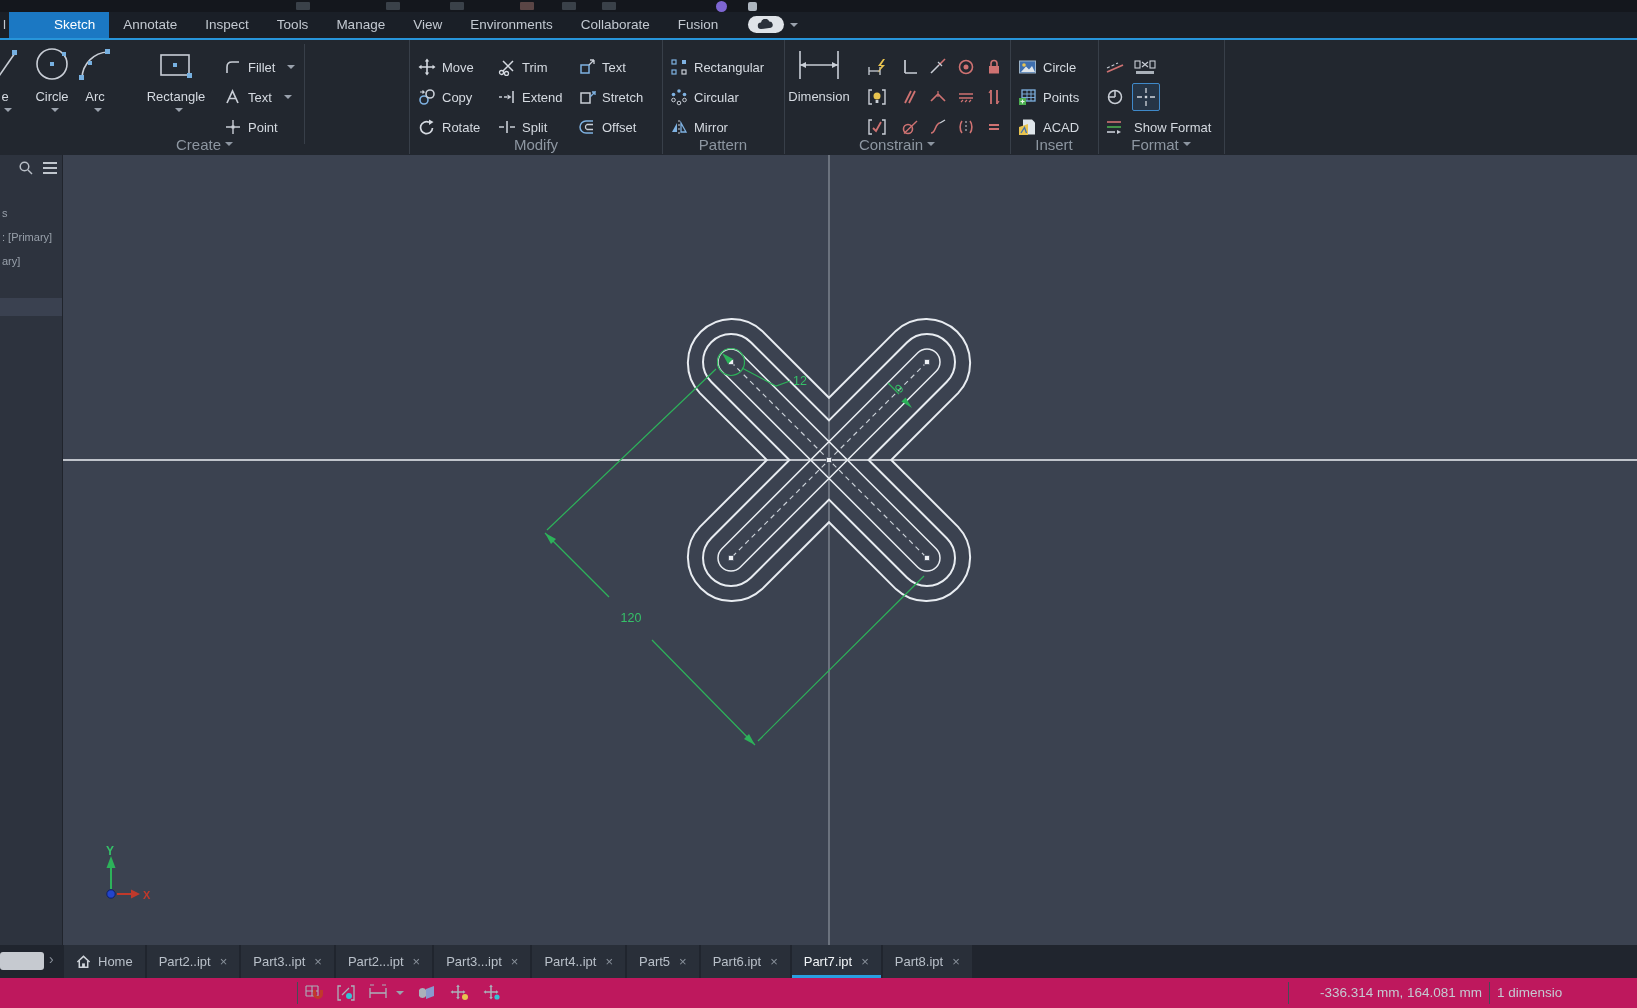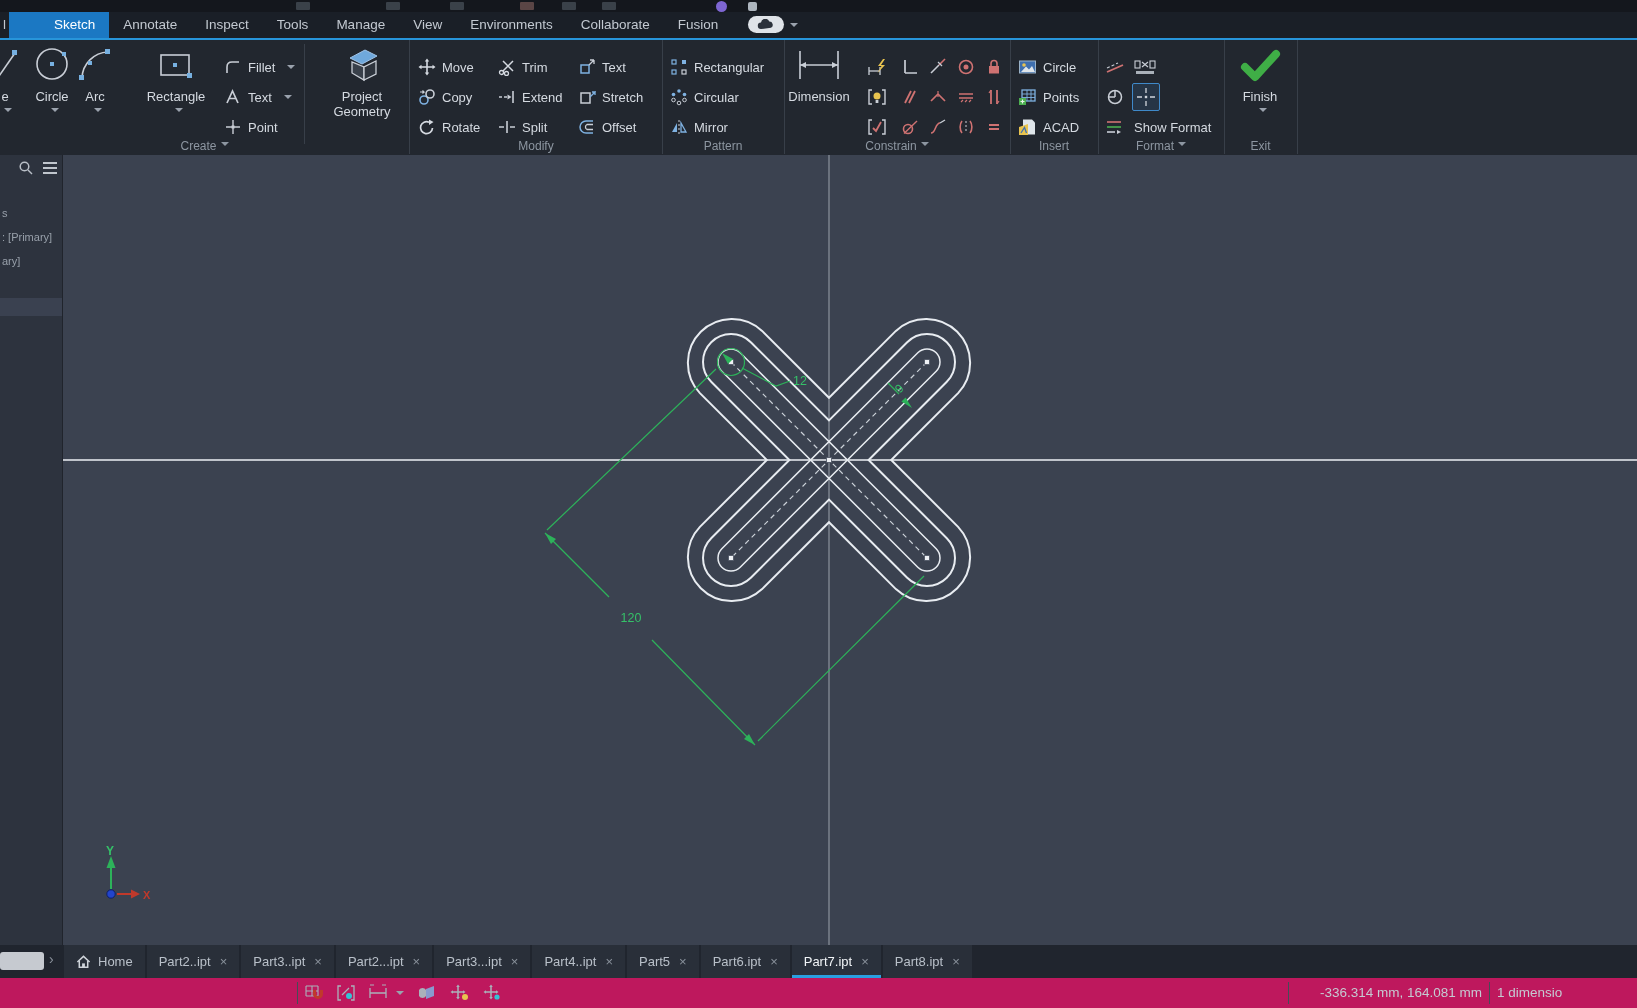--- a/index.html
+++ b/index.html
@@ -16,21 +16,21 @@
   .menu-partial{display:inline-block;padding:0 3px;line-height:26px;color:#c3c9d1;font-size:13.5px;}
   .menu-item{display:inline-block;padding:0 14px;line-height:26px;color:#c3c9d1;font-size:13.5px;cursor:default;}
   .menu-item.active{background:#1b78c3;color:#ffffff;padding-left:45px;}
   #cloud-pill{display:inline-flex;align-items:center;margin-left:16px;vertical-align:middle;}
   #cloud-pill .pill{width:36px;height:17px;border-radius:9px;background:#dfe3e8;display:inline-flex;align-items:center;justify-content:center;}
   .caret-down{display:inline-block;width:0;height:0;border:4px solid transparent;border-top-color:#9aa2ad;margin-left:6px;margin-top:4px;}
   #blue-rule{left:0;top:38px;width:1637px;height:2px;background:#2795da;}
   
   #ribbon{left:0;top:40px;width:1637px;height:115px;background:#22272f;border-bottom:1px solid #10141a;}
   .panel{position:absolute;top:0;height:114px;border-right:1px solid #383f49;}
-  .panel-label{position:absolute;bottom:1px;left:0;right:0;text-align:center;color:#8d96a1;font-size:12px;}
+  .panel-label{position:absolute;bottom:1px;left:0;right:0;text-align:center;color:#8d96a1;font-size:15px;}
   .panel-label .caret-down{border-top-color:#8d96a1;margin-left:4px;border-width:4px;}
   .bigbtn{position:absolute;top:2px;display:flex;flex-direction:column;align-items:center;font-size:13px;color:#d5dae1;}
   .bigbtn .ic{height:46px;display:flex;align-items:center;justify-content:center;}
   .bigbtn .lbl{margin-top:1px;text-align:center;line-height:15px;white-space:nowrap;}
   .col{position:absolute;top:12px;display:flex;flex-direction:column;}
   .smallbtn{display:flex;align-items:center;gap:6px;height:30px;font-size:13px;color:#d5dae1;white-space:nowrap;}
   .cgrid-row{display:flex;align-items:center;height:30px;}
   .ccell{width:28px;display:flex;align-items:center;justify-content:center;}
   .ccell.wide{width:38px;}
   .fmt-cell{width:26px;height:26px;display:flex;align-items:center;justify-content:center;}
@@ -152,31 +152,20 @@
       </div>
       <div class="smallbtn">
         <svg width="18" height="18" viewBox="0 0 18 18">
             <path d="M9,2 V16 M2,9 H16" stroke="#c9ced6" stroke-width="1.4"></path>
             <rect x="7.5" y="7.5" width="3" height="3" fill="#c9ced6"></rect>
           </svg>
         <span>Point</span>
       </div>
     </div>
     <div class="abs" style="left:304px;top:4px;width:1px;height:100px;background:#383f49"></div>
-    <div class="bigbtn" style="left:318px;width:88px">
-      <span class="ic">
-        <svg width="44" height="40" viewBox="0 0 44 40">
-            <path d="M10,13 L25,5 L37,11 L22,19 Z" fill="#6fa8dc" stroke="#9fc3e8" stroke-width="1"></path>
-            <path d="M12,17 L12,28 L24,35 L24,22 Z" fill="#39404a" stroke="#c9ced6" stroke-width="1.3"></path>
-            <path d="M24,35 L36,29 L36,16 L24,22 Z" fill="#2e343d" stroke="#c9ced6" stroke-width="1.3"></path>
-          </svg>
-        </span>
-      <span class="lbl"><span>Project</span><br>
-      <span>Geometry</span></span>
-    </div>
     <div class="panel-label"><span>Create</span><span class="caret-down"></span></div>
   </div>
 
   <div class="panel" style="left:410px;width:252px">
     <div class="col" style="left:8px">
       <div class="smallbtn">
         <svg width="18" height="18" viewBox="0 0 18 18">
             <path d="M9,3 V15 M3,9 H15" stroke="#d5dae1" stroke-width="1.6"></path>
             <path d="M9,0.5 L6.8,3.5 H11.2 Z M9,17.5 L6.8,14.5 H11.2 Z M0.5,9 L3.5,6.8 V11.2 Z M17.5,9 L14.5,6.8 V11.2 Z" fill="#d5dae1"></path>
           </svg>
@@ -466,32 +455,20 @@
               <path d="M2,14 H10" stroke="#c9ced6" stroke-width="1.6"></path>
               <path d="M12,12 l4,2 -4,2 Z" fill="#c9ced6"></path>
             </svg>
           </span>
         <span style="margin-left:6px;font-size:13px;color:#d5dae1;white-space:nowrap">Show Format</span>
       </div>
     </div>
     <div class="panel-label"><span>Format</span><span class="caret-down"></span></div>
   </div>
 
-  <div class="panel" style="left:1224px;width:73px">
-    <div class="bigbtn" style="left:8px;width:56px">
-      <span class="ic">
-        <svg width="44" height="40" viewBox="0 0 44 40">
-            <path d="M7,22 L17,32 L38,9" fill="none" stroke="#3fae46" stroke-width="8" stroke-linecap="round" stroke-linejoin="round"></path>
-          </svg>
-        </span>
-      <span class="lbl">Finish</span>
-      <span class="caret-down"></span>
-    </div>
-    <div class="panel-label"><span>Exit</span></div>
-  </div>
 </div>
 
 <div id="canvas" class="abs">
   <svg id="sketch-svg" width="1637" height="790" viewBox="0 155 1637 790">
 
     <line x1="829" y1="155" x2="829" y2="945" stroke="#9aa1aa" stroke-width="1.2" opacity="0.85"></line>
     <line x1="62" y1="460" x2="1637" y2="460" stroke="#eef1f5" stroke-width="1.6"></line>
 
     <path d="M829,397.8 L895.9,330.9 A44,44 0 0 1 958.1,393.1 L891.2,460 L958.1,526.9 A44,44 0 0 1 895.9,589.1 L829,522.2 L762.1,589.1 A44,44 0 0 1 699.9,526.9 L766.8,460 L699.9,393.1 A44,44 0 0 1 762.1,330.9 Z" fill="none" stroke="#e8ecf1" stroke-width="2"></path>
 

